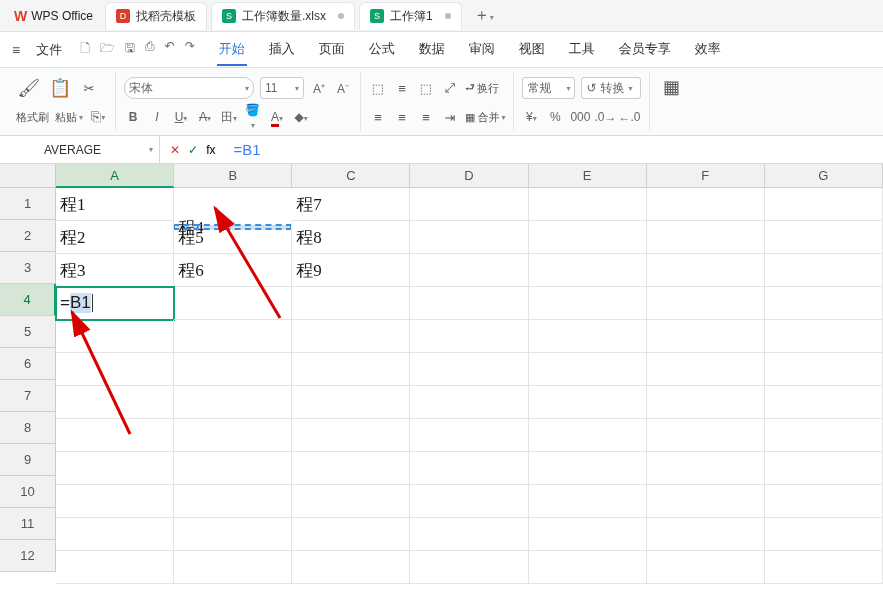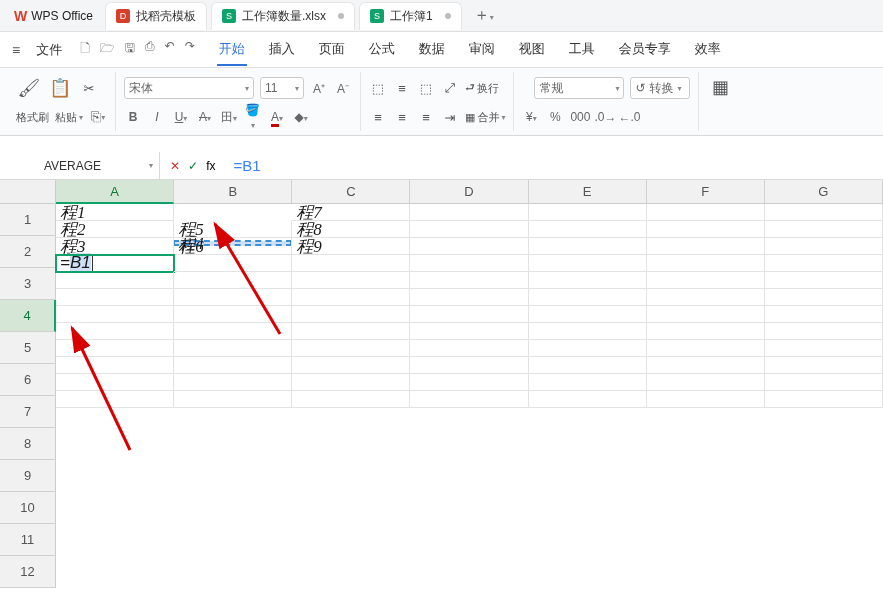--- a/index.html
+++ b/index.html
@@ -34,39 +34,39 @@
 .rrow.small{height:24px;}
 .ricon { width:18px; height:18px; display:inline-flex; align-items:center; justify-content:center; color:#555; font-size:13px; cursor:pointer;}
 .ricon.big{width:26px;height:26px;font-size:18px;}
 .rtxt { font-size: 11px; color: #555; display:flex; align-items:center; gap:2px; cursor:pointer;}
 .rsel { border:1px solid #ccc; background:#fff; height:22px; font-size:12px; padding:0 4px; display:flex; align-items:center; gap:4px; border-radius:3px; cursor:pointer; color:#666;}
 .rsel .dd{font-size:8px;color:#888;}
 .fontbtn { width:18px; text-align:center; color:#666; cursor:pointer; font-size:12px;}
 .dd{font-size:8px;color:#888;}
 
 
-.formulabar { height: 28px; border-bottom: 1px solid #d9d9d9; display: flex; align-items: center; background:#fff;margin-top:16px;}
+.formulabar { height: 28px; border-bottom: 1px solid #d9d9d9; display: flex; align-items: center; background:#fff;}
 .namebox { width: 160px; border-right: 1px solid #d9d9d9; display:flex; align-items:center; justify-content:center; gap:4px; height:100%; font-size:12px; color:#333;}
 .namebox .dd{margin-left:auto; padding-right:6px;}
 .fbar-icons { display:flex; align-items:center; gap:8px; padding:0 10px; color:#777;}
 .fbar-icons span{cursor:pointer;}
 .fx{font-size:12px; color:#000000;}
 .fbar-input { flex:1; padding:0 8px; font-size:15px; color:#3b82f6;}
 
 
 .gridwrap { position: relative; height: calc(600px - 32px - 36px - 68px - 28px); overflow:hidden; background:#fff;}
 .corner { position:absolute; left:0; top:0; width:56px; height:24px; background:#f0f0f0; border-right:1px solid #ccc; border-bottom:1px solid #ccc;}
 .colheads { position:absolute; left:56px; top:0; right:0; height:24px; display:flex; background:#f5f5f5;}
 .colhead { width:127px; border-right:1px solid #d0d0d0; border-bottom:1px solid #ccc; display:flex; align-items:center; justify-content:center; font-size:13px; color:#555; background:#f1f1f1;}
 .colhead.sel { background:#d6e6d6; color:#0a7a3a; border-bottom:2px solid #0fa36b;}
 .rowheads { position:absolute; left:0; top:24px; width:56px; bottom:0;}
 .rowhead { height:32px; border-bottom:1px solid #d0d0d0; border-right:1px solid #ccc; display:flex; align-items:center; justify-content:center; font-size:13px; color:#555; background:#f1f1f1;}
 .rowhead.sel { background:#d6e6d6; color:#0a7a3a; border-right:2px solid #0fa36b;}
 .cells { position:absolute; left:56px; top:24px; right:0; bottom:0;}
-.row { display:flex; height:17px;font-style:italic;}
+.row { display:flex; height:33px;}
 .cell { width:127px; border-right:1px solid #e3e3e3; border-bottom:1px solid #e3e3e3; padding:2px 4px; font-size:17px; font-family: "SimSun", serif; color:#1a1a1a; display:flex; align-items:center; position:relative;}
 .cell.active { outline:2px solid #0fa36b; outline-offset:-1px; background:#fff;}
 .cell.active .curs{display:inline-block;width:1px;height:18px;background:#333;animation:blink 1s infinite;margin-left:1px;}
 @keyframes blink{50%{opacity:0;}}
 .cell.marq { background:#cfe0f5;margin-top:37px;}
 .marqborder{position:absolute;inset:-1px;border:2px dashed #3a8fd8;pointer-events:none;}
 
 
 .arrow { position:absolute; pointer-events:none; }
 .arrow svg { overflow:visible; }
@@ -132,21 +132,21 @@
       <span class="rtxt">格式刷</span>
       <span class="rtxt">
           <span>粘贴</span>
           <span class="dd">▾</span>
         </span>
       <span class="ricon">⎘<span class="dd">▾</span></span>
     </div>
   </div>
   <div class="rgroup">
     <div class="rrow">
-      <div class="rsel" style="width:130px;">
+      <div class="rsel" style="width:130px;border-radius:10px;">
           <span>宋体</span>
           <span class="dd" style="margin-left:auto;">▾</span>
         </div>
       <div class="rsel" style="width:44px;">
           <span>11</span>
           <span class="dd" style="margin-left:auto;">▾</span>
         </div>
       <span class="fontbtn">A⁺</span>
       <span class="fontbtn">A⁻</span>
     </div>
@@ -172,21 +172,21 @@
     <div class="rrow small">
       <span class="ricon">≡</span>
       <span class="ricon">≡</span>
       <span class="ricon">≡</span>
       <span class="ricon">⇥</span>
       <span class="rtxt">▦<span>合并</span><span class="dd">▾</span></span>
     </div>
   </div>
   <div class="rgroup">
     <div class="rrow">
-      <div class="rsel" style="width:90px;margin-left:12px;">
+      <div class="rsel" style="width:53px;">
           <span>常规</span>
           <span class="dd" style="margin-left:auto;">▾</span>
         </div>
       <div class="rsel" style="width:60px;">↺<span>转换</span><span class="dd">▾</span></div>
     </div>
     <div class="rrow small">
       <span class="fontbtn">¥<span class="dd">▾</span></span>
       <span class="fontbtn">%</span>
       <span class="fontbtn">000</span>
       <span class="fontbtn">.0→</span>

